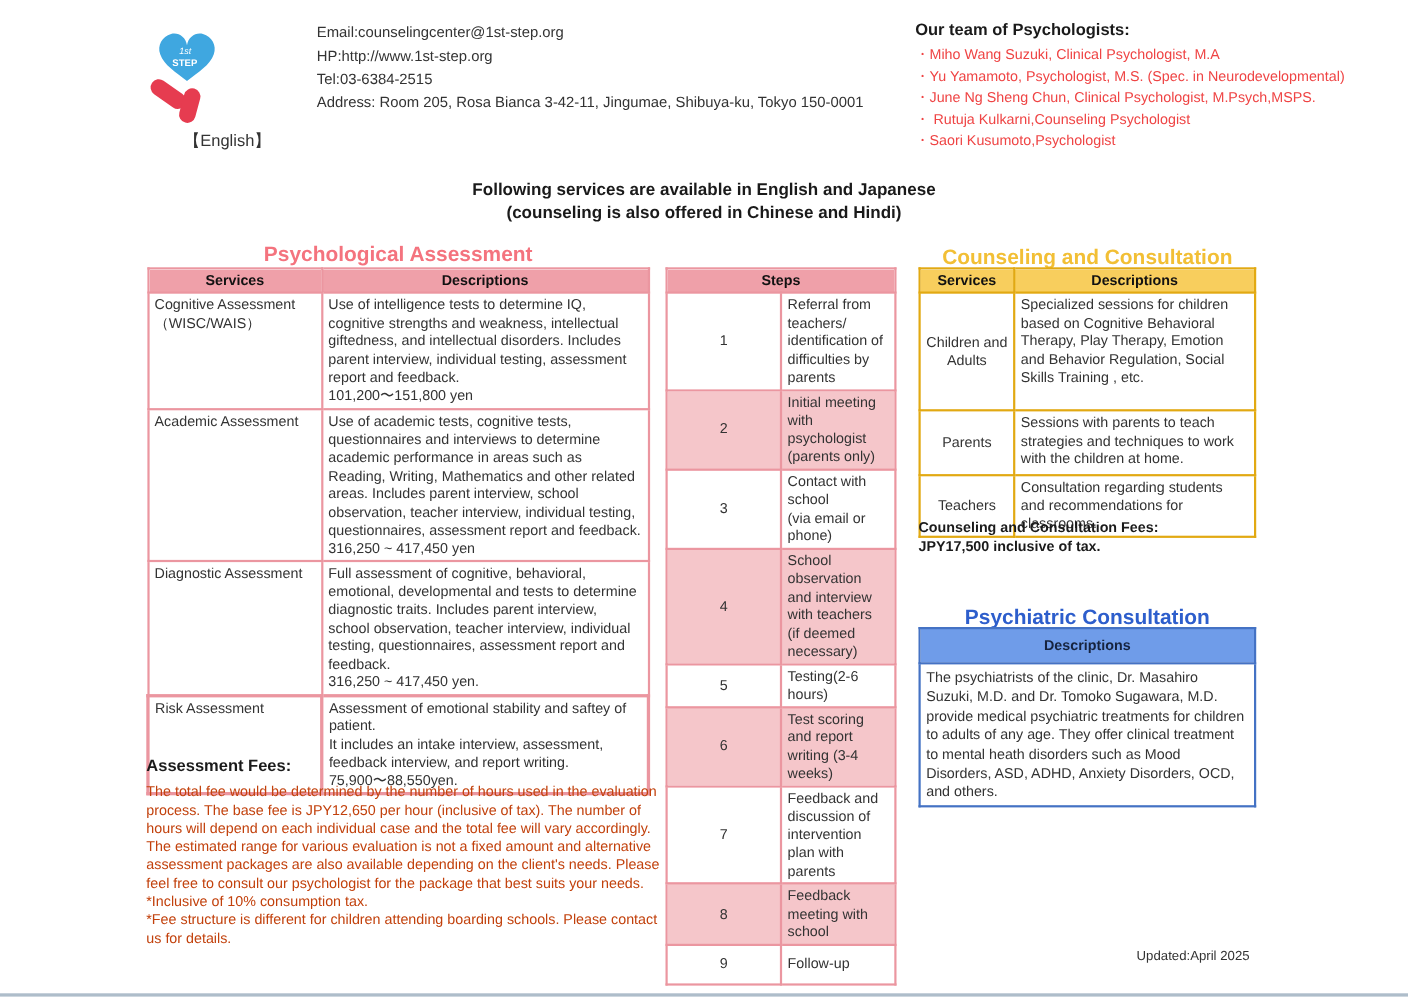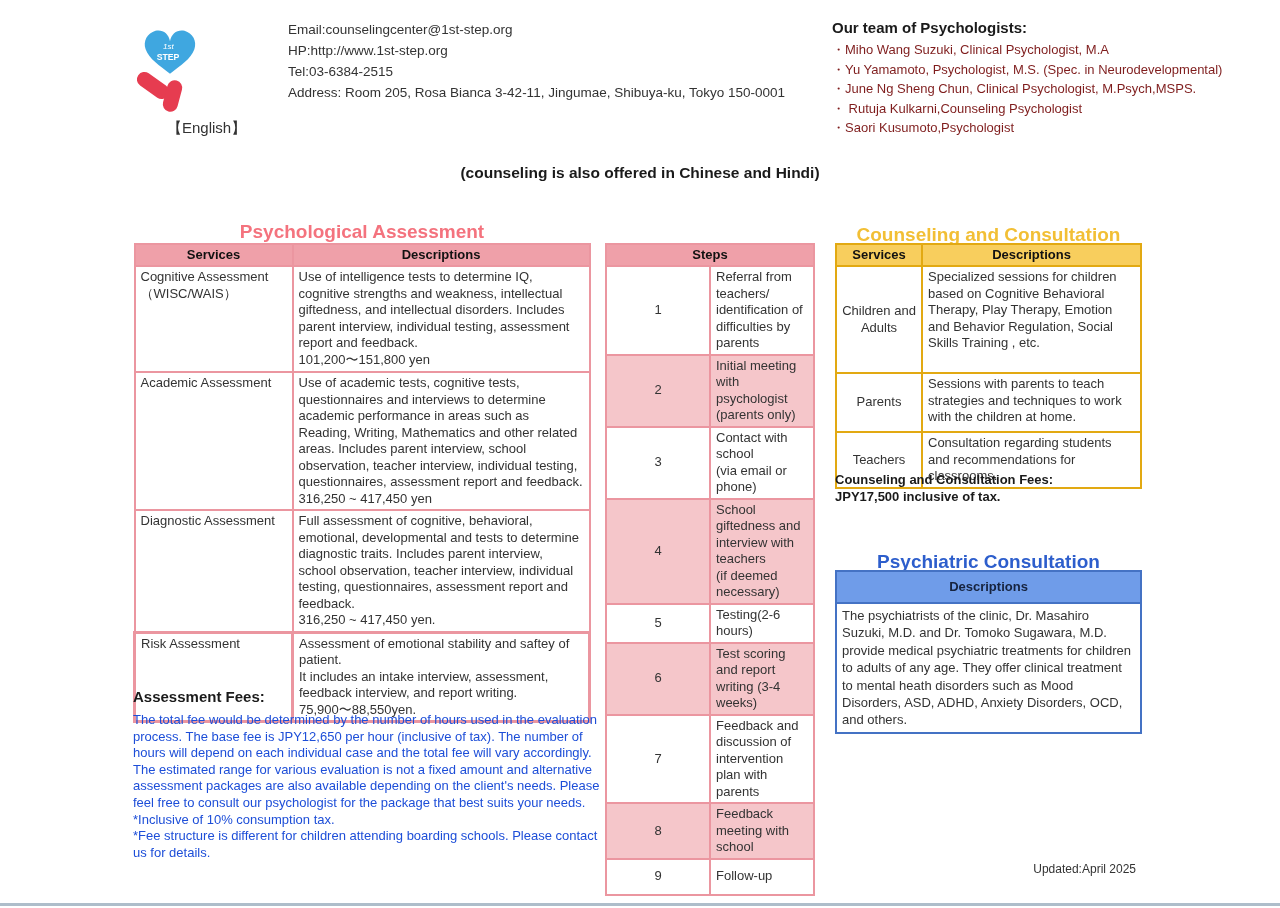--- a/index.html
+++ b/index.html
@@ -15,21 +15,21 @@
   .wordmark .initial{font-size:27px;}
   .wordmark .line2{margin-left:16px;display:block;}
   .lang-tag{position:absolute;left:167px;top:119px;font-size:15px;color:#333;}
 
   .contact{position:absolute;left:288px;top:19px;width:510px;}
   .contact .hd{font-size:15px;font-weight:bold;color:#1a1a1a;margin-bottom:7px;}
   .contact .ln{font-size:13.5px;line-height:21px;color:#333;}
 
   .team{position:absolute;left:832px;top:19px;width:430px;}
   .team .hd{font-size:15px;font-weight:bold;color:#1a1a1a;margin-bottom:4px;}
-  .team .mem{font-size:13px;line-height:19.5px;color:#7f1d1d;}
+  .team .mem{font-size:13px;line-height:19.5px;color:#ef4444;}
 
   .availability{position:absolute;left:0;top:162px;width:1280px;text-align:center;font-size:15.5px;font-weight:bold;color:#1a1a1a;line-height:21px;}
 
   
   .sec-title{position:absolute;font-size:19px;font-weight:bold;text-align:center;}
   .t-pink{left:133px;top:221px;width:458px;color:#f4737e;}
   .t-yellow{left:835px;top:224px;width:307px;color:#f2bf35;}
   .t-blue{left:835px;top:551px;width:307px;color:#2d5ecc;}
 
   
@@ -76,21 +76,21 @@
   .couns-fees{position:absolute;left:835px;top:472px;width:307px;font-size:13px;font-weight:bold;color:#1a1a1a;line-height:16.5px;white-space:pre-line;}
 
   
   .tbl-psy{position:absolute;left:835px;top:570px;width:307px;}
   .tbl-psy th,.tbl-psy td{border:2px solid #4472c4;}
   .tbl-psy th{background:#6f9ce9;color:#16233e;height:26px;vertical-align:middle;font-size:13px;}
   .tbl-psy td{vertical-align:top;height:104px;line-height:17.4px;padding:3px 5px;}
 
   
   .fees-hd{position:absolute;left:133px;top:688px;font-size:15px;font-weight:bold;color:#1a1a1a;}
-  .fees-body{position:absolute;left:133px;top:712px;width:467px;font-size:13px;line-height:16.6px;color:#1d4ed8;white-space:pre-line;}
+  .fees-body{position:absolute;left:133px;top:712px;width:467px;font-size:13px;line-height:16.6px;color:#c2410c;white-space:pre-line;}
 
   .cta{position:absolute;left:631px;top:748px;font-size:19.5px;color:#1a1a1a;white-space:nowrap;}
   .updated{position:absolute;right:144px;top:862px;font-size:12px;color:#333;}
   .bottom-line{position:absolute;left:0;bottom:2px;width:1280px;height:3px;background:#aebdca;}
 </style>
 </head>
 <body>
 
 <div class="page">
 
@@ -115,20 +115,21 @@
   <div class="team">
     <div class="hd">Our team of Psychologists:</div>
     <div class="mem"><span>・</span><span>Miho Wang  Suzuki, Clinical Psychologist, M.A</span></div>
     <div class="mem"><span>・</span><span>Yu Yamamoto, Psychologist, M.S. (Spec. in Neurodevelopmental)</span></div>
     <div class="mem"><span>・</span><span>June Ng Sheng Chun, Clinical Psychologist, M.Psych,MSPS.</span></div>
     <div class="mem"><span>・</span><span> Rutuja Kulkarni,Counseling Psychologist</span></div>
     <div class="mem"><span>・</span><span>Saori Kusumoto,Psychologist</span></div>
   </div>
 
   <div class="availability">
+    <div>Following services are available in English and Japanese</div>
     <div>(counseling is also offered in Chinese and Hindi)</div>
   </div>
 
   <div class="sec-title t-pink">Psychological Assessment</div>
   <table class="tbl-assess">
     <thead>
       <tr>
         <th class="c-svc">Services</th>
         <th>Descriptions</th>
       </tr>
@@ -175,21 +176,21 @@
           <td class="c-num">2</td>
           <td>Initial meeting with psychologist (parents only)</td>
         </tr>
       <tr>
           <td class="c-num">3</td>
           <td>Contact with school
  (via email or phone)</td>
         </tr>
       <tr>
           <td class="c-num">4</td>
-          <td>School giftedness and interview with teachers
+          <td>School observation and interview with teachers
 (if deemed necessary)</td>
         </tr>
       <tr>
           <td class="c-num">5</td>
           <td>Testing(2-6 hours)</td>
         </tr>
       <tr>
           <td class="c-num">6</td>
           <td>Test scoring and report writing (3-4 weeks)</td>
         </tr>

